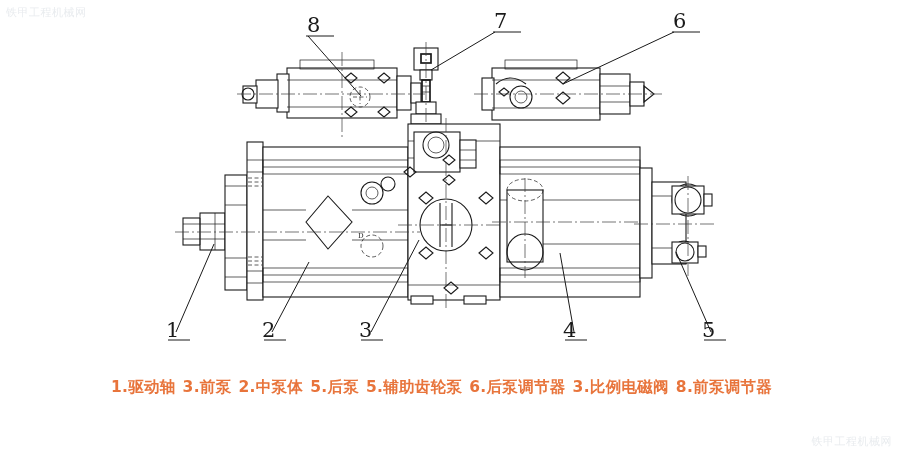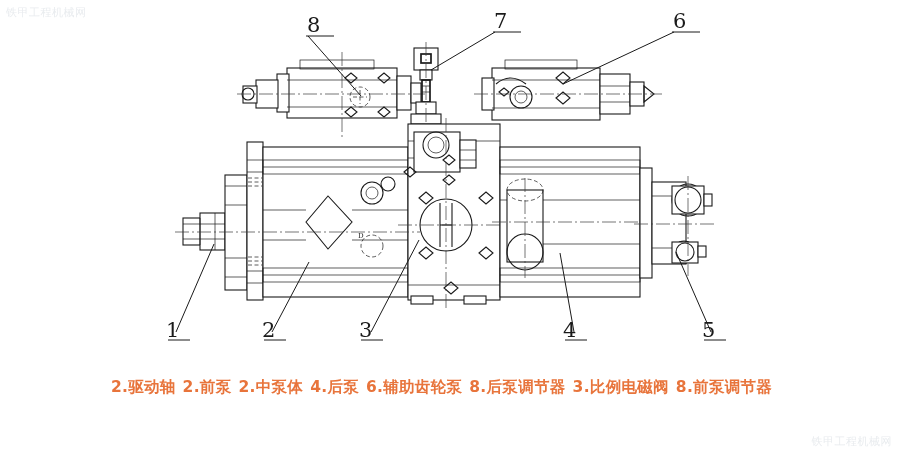--- a/index.html
+++ b/index.html
@@ -303,16 +303,16 @@
 
       <g>
         <line class="lead" x1="308" y1="36" x2="361" y2="96"></line>
         <line class="lead" x1="306" y1="36" x2="334" y2="36"></line>
         <text class="num" x="307" y="32">8</text>
       </g>
     </g>
   </svg>
 
   <div id="caption">
-    <span>2.驱动轴</span><span>2.前泵</span><span>2.中泵体</span><span>4.后泵</span><span>6.辅助齿轮泵</span><span>8.后泵调节器</span><span>3.比例电磁阀</span><span>8.前泵调节器</span>
+    <span>1.驱动轴</span><span>3.前泵</span><span>2.中泵体</span><span>5.后泵</span><span>5.辅助齿轮泵</span><span>6.后泵调节器</span><span>3.比例电磁阀</span><span>8.前泵调节器</span>
   </div>
 
 </div>
 
 </body></html>

